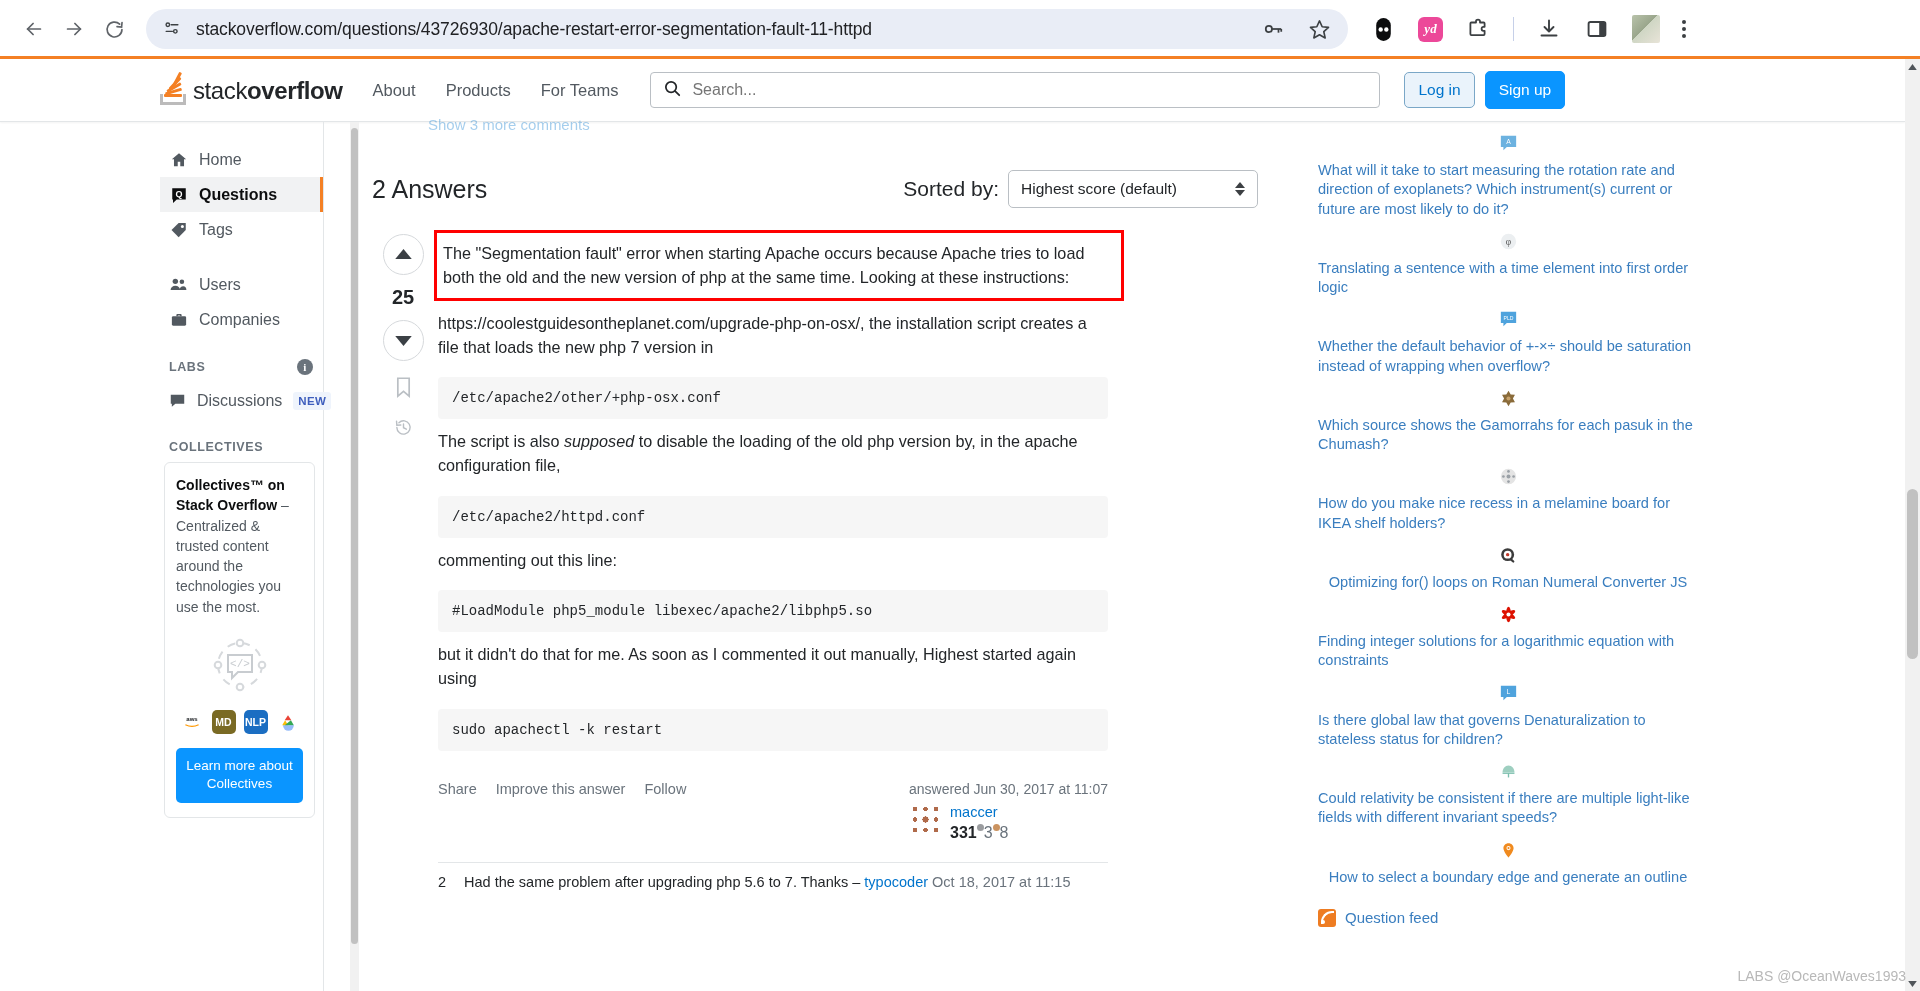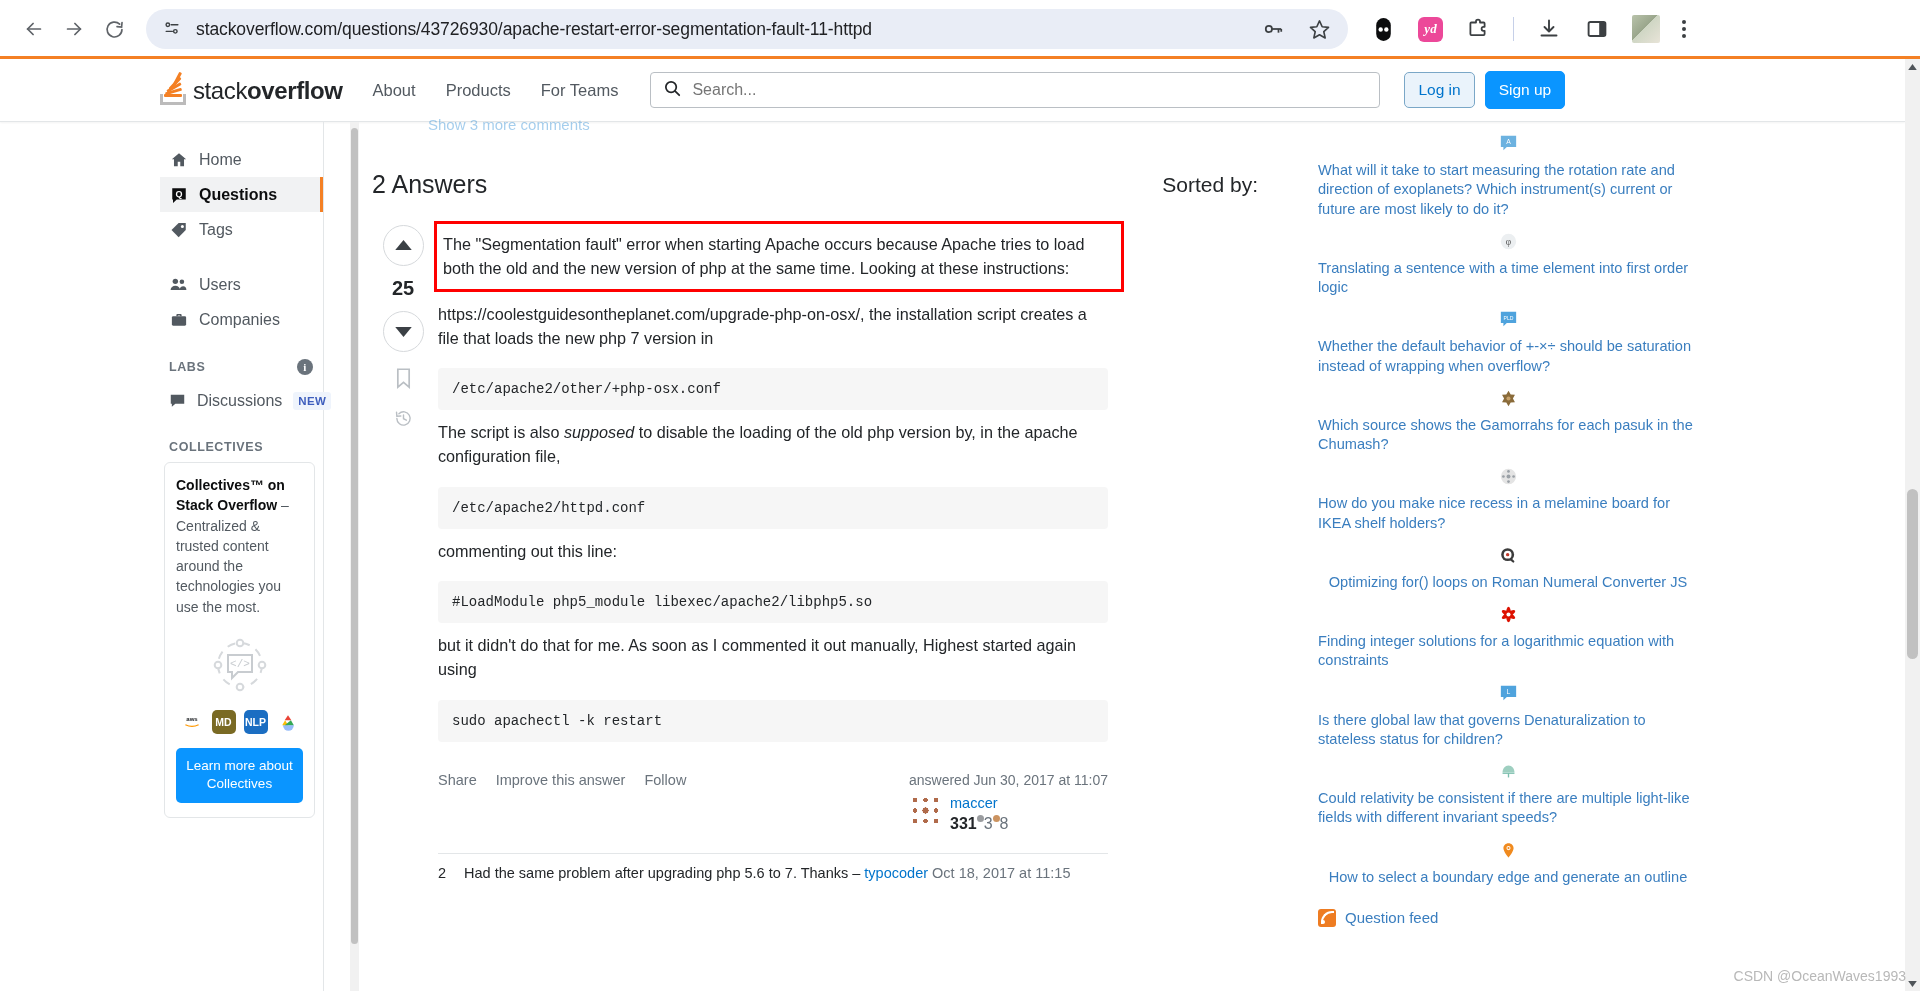--- a/index.html
+++ b/index.html
@@ -487,20 +487,31 @@
       <div class="thumb"></div>
     </div>
 
     <div class="main">
       <div class="faded-top">Show 3 more comments</div>
 
       <div class="answers-head">
         <div class="answers-title">2 Answers</div>
         <div class="sorted-wrap">
           <span class="sorted-label">Sorted by:</span>
+          <div class="sorted-select">
+            <span>Highest score (default)</span>
+            <span class="chev-ud">
+              <svg width="10" height="6" viewBox="0 0 10 6">
+                  <polygon points="5,0 10,6 0,6" fill="currentColor"></polygon>
+                </svg>
+              <svg width="10" height="6" viewBox="0 0 10 6">
+                  <polygon points="5,6 0,0 10,0" fill="currentColor"></polygon>
+                </svg>
+            </span>
+          </div>
         </div>
       </div>
 
       <div class="answer-row">
         <div class="vote-col">
           <div class="vote-btn">
             <svg width="17" height="11" viewBox="0 0 18 12">
                 <polygon points="9,0 18,11 0,11" fill="#3b4045"></polygon>
               </svg>
           </div>
@@ -683,14 +694,14 @@
         </svg>
     </div>
     <div class="thumb"></div>
     <div class="arrow" style="position:absolute;bottom:0;left:0;">
       <svg width="9" height="6" viewBox="0 0 10 7">
           <polygon points="5,7 0,0 10,0" fill="#50555a"></polygon>
         </svg>
     </div>
   </div>
 
-  <div class="watermark">CSDN @OceanWaves1993</div>
+  <div class="watermark">LABS @OceanWaves1993</div>
 </div>
 
 </body></html>

